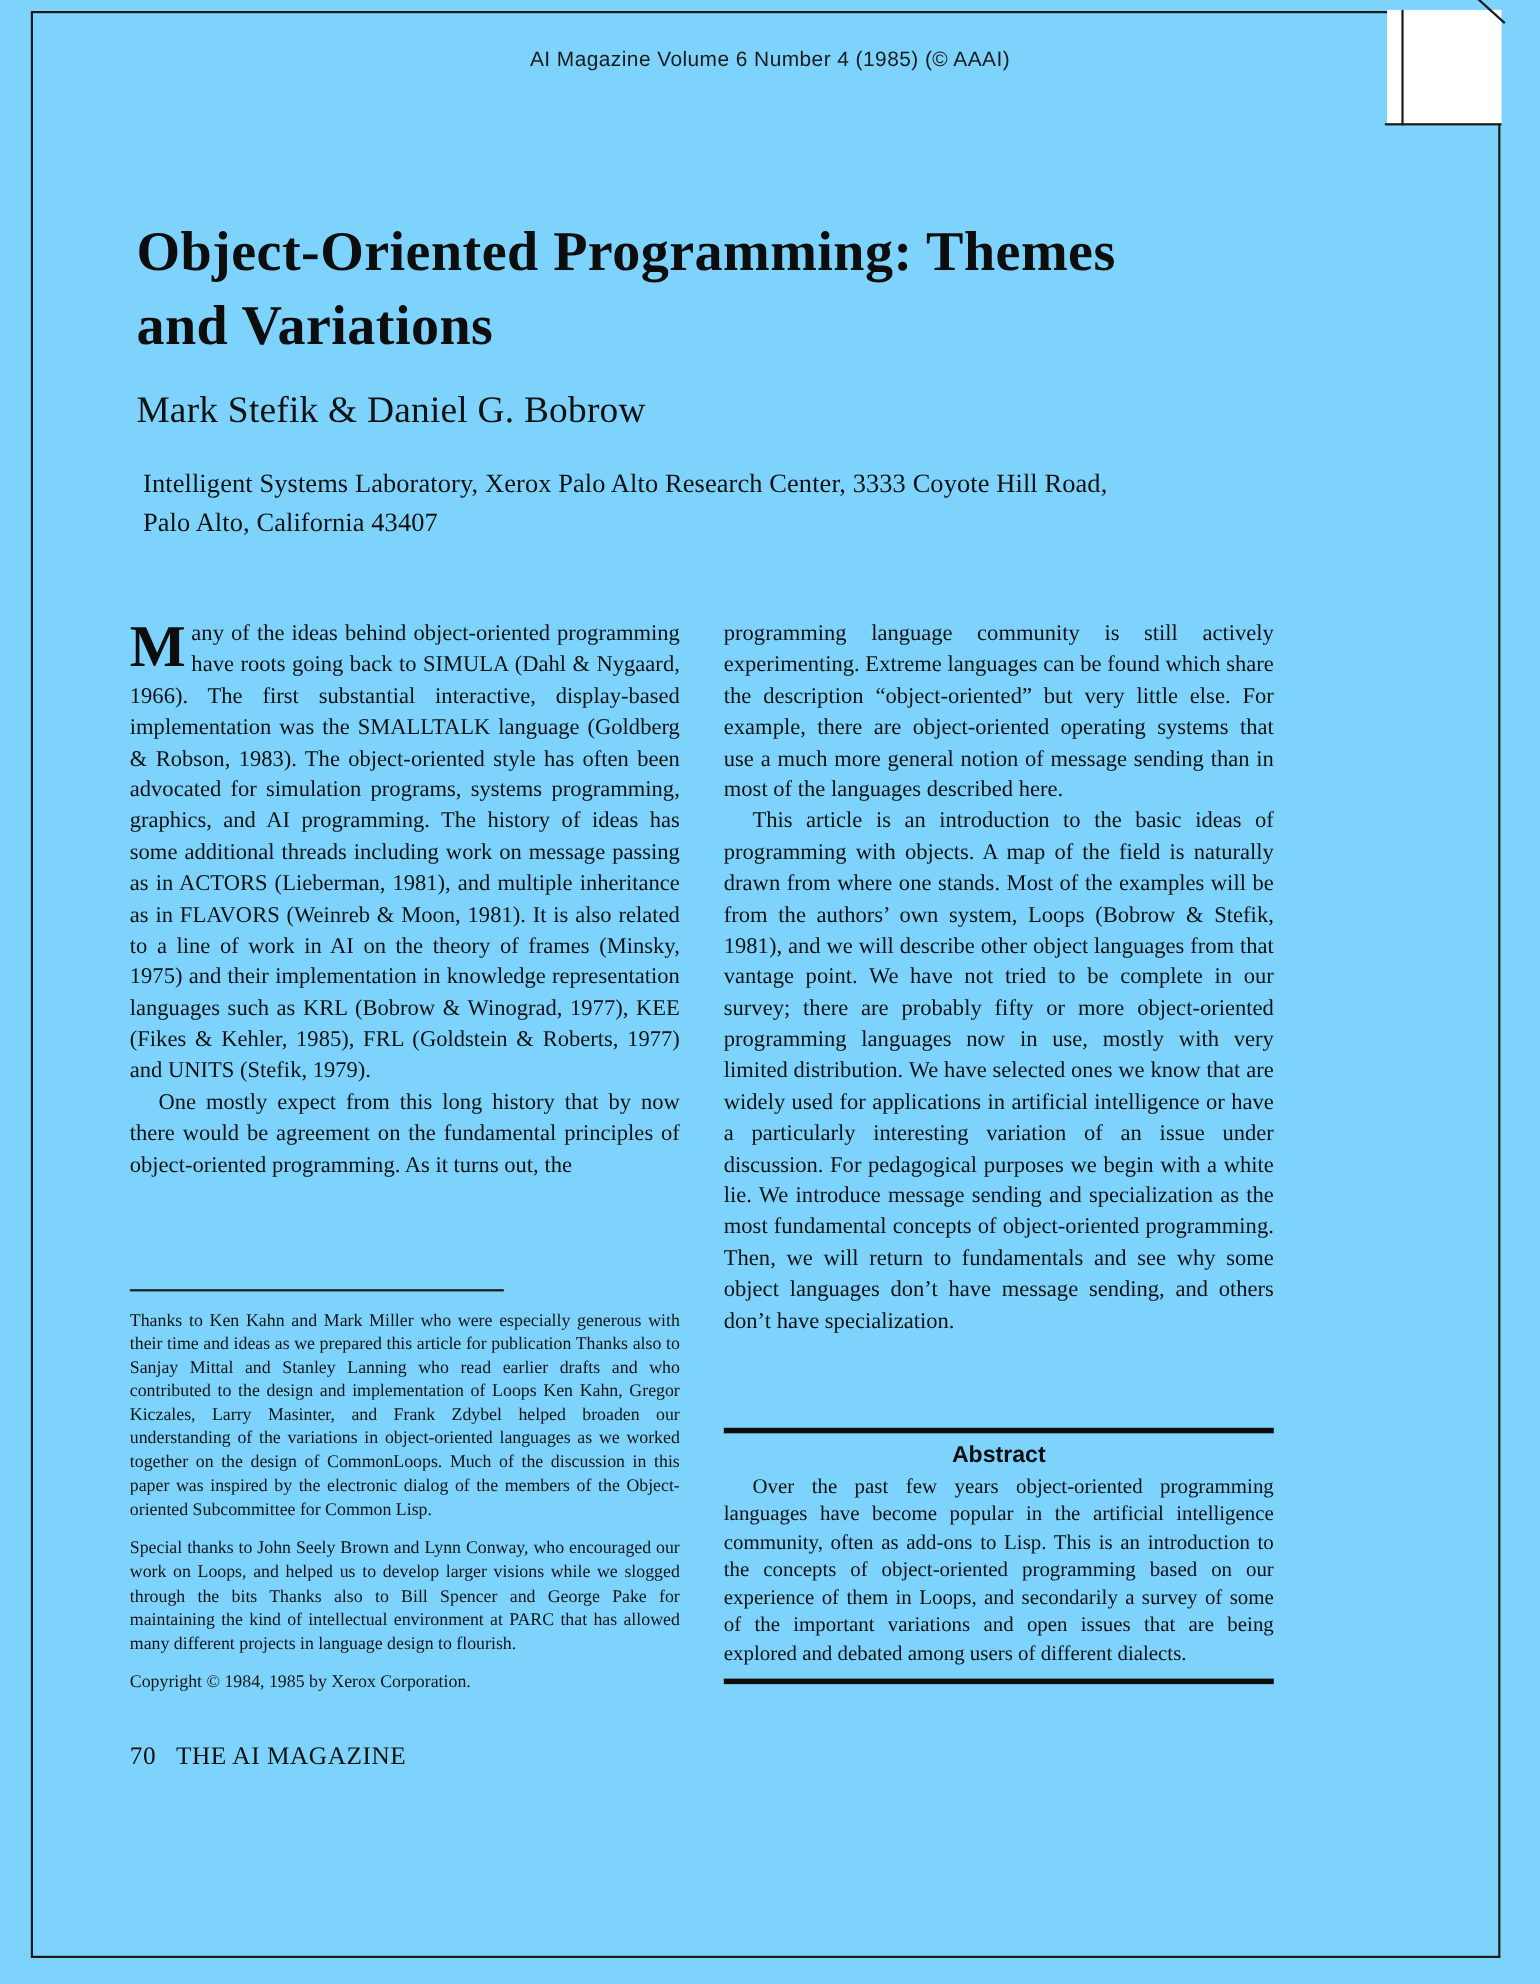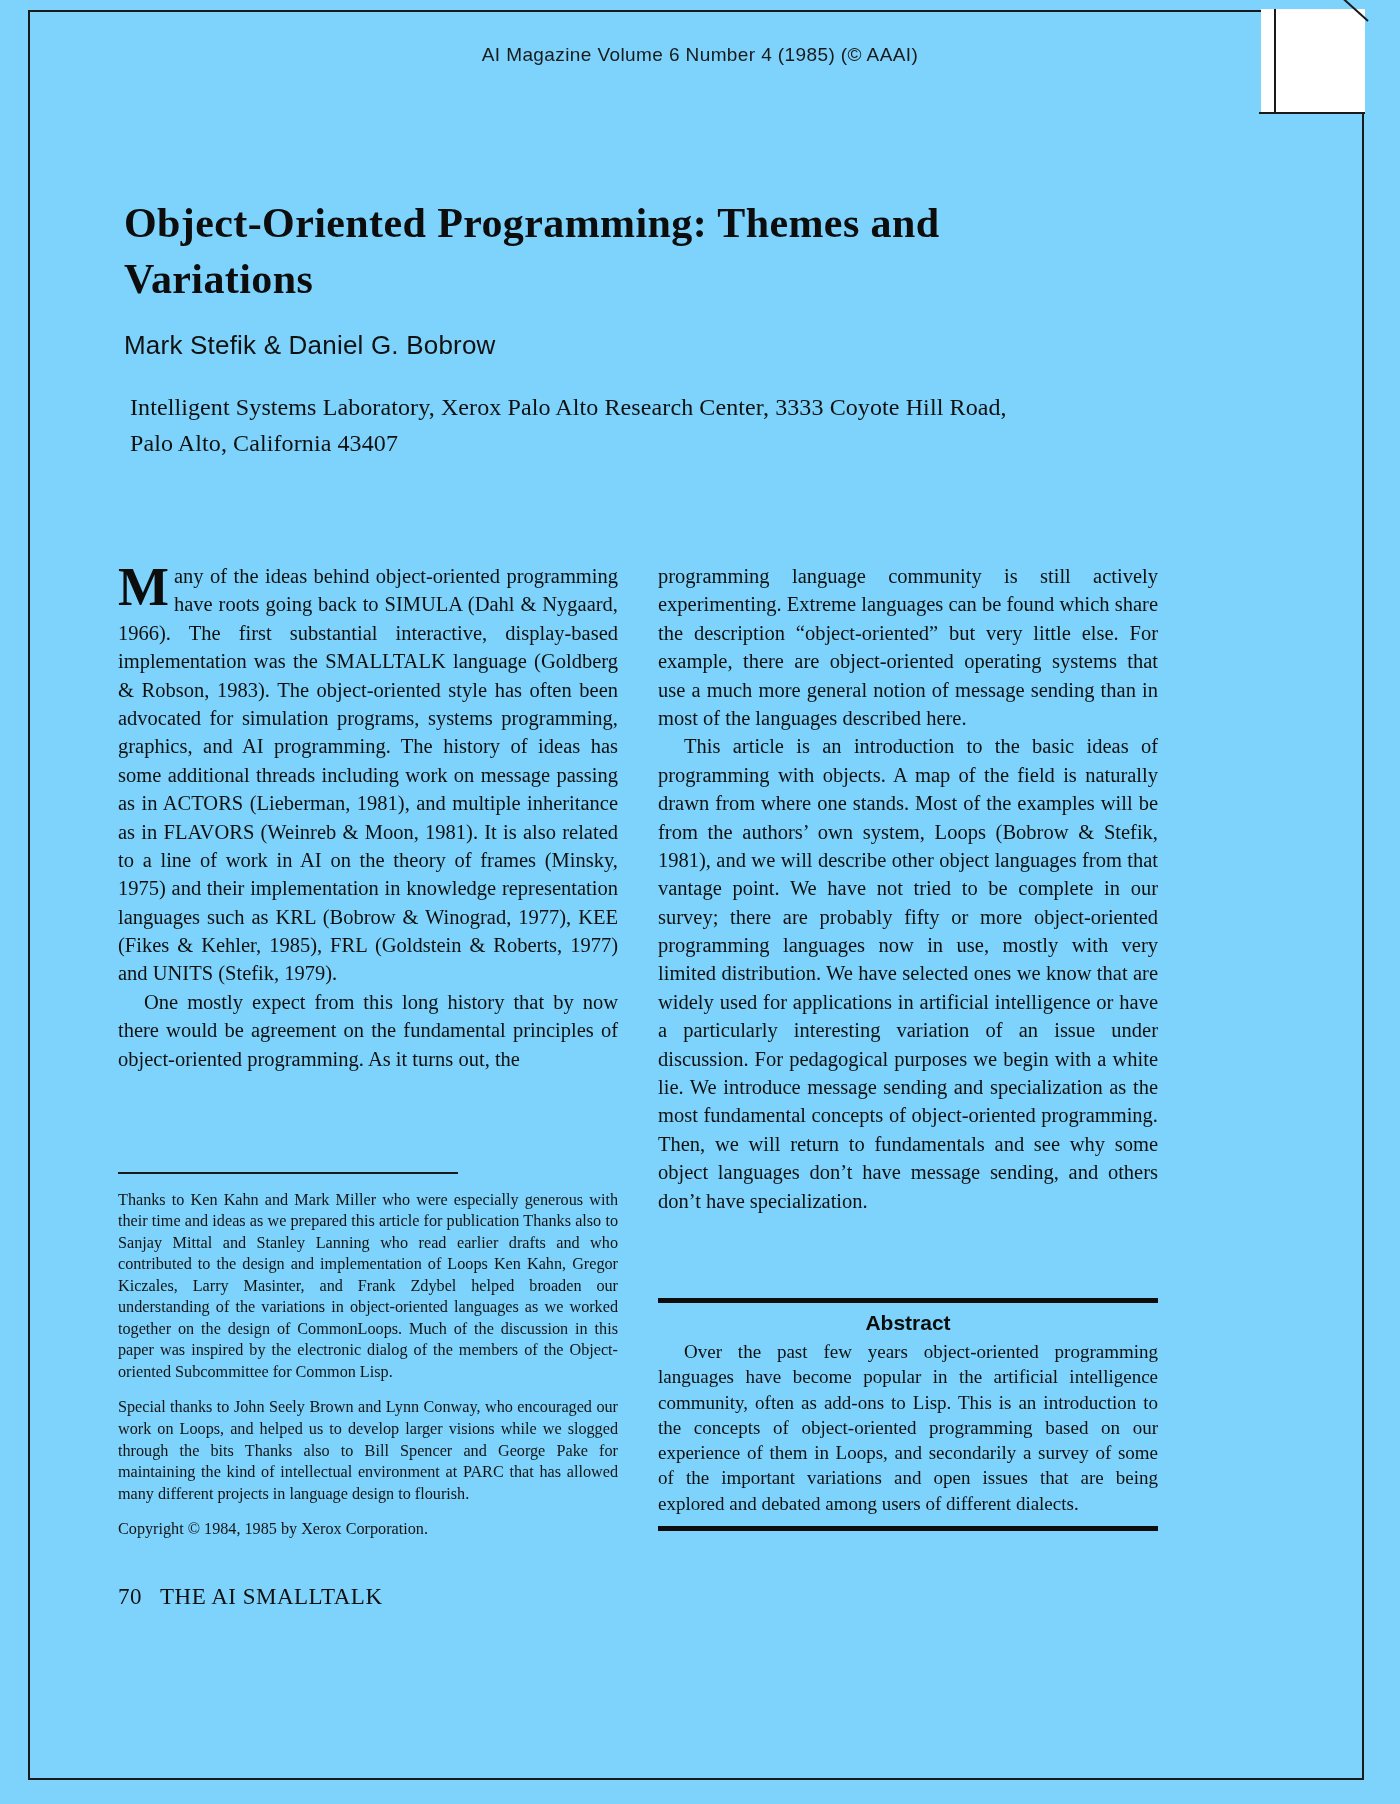--- a/index.html
+++ b/index.html
@@ -86,30 +86,30 @@
 
   
   .title-block {
     position: absolute;
     left: 124px;
     top: 196px;
     width: 960px;
   }
   .doc-title {
     font-family: "Liberation Serif", serif;
-    font-size: 42px;
+    font-size: 51px;
     font-weight: bold;
     line-height: 1.33;
     color: #0d0d0d;
     letter-spacing: 0.4px;
     margin: 0;
   }
   .doc-authors {
-    font-family: Liberation Sans, sans-serif;
-    font-size: 26px;
+    font-family: Liberation Serif, serif;
+    font-size: 34px;
     line-height: 1.2;
     color: #111111;
     margin: 22px 0 0 0;
     letter-spacing: 0.2px;
   }
   .doc-affil {
     font-family: "Liberation Serif", serif;
     font-size: 24px;
     line-height: 1.5;
     color: #111111;
@@ -278,17 +278,17 @@
     </div>
 
     <div class="abstract-box">
       <div class="abs-rule-top"></div>
       <div class="abs-heading">Abstract</div>
       <p class="abs-body">Over the past few years object-oriented programming languages have become popular in the artificial intelligence community, often as add-ons to Lisp. This is an introduction to the concepts of object-oriented programming based on our experience of them in Loops, and secondarily a survey of some of the important variations and open issues that are being explored and debated among users of different dialects.</p>
       <div class="abs-rule-bottom"></div>
     </div>
 
     <div class="page-footer">
-      <span class="folio">70</span><span>THE AI SMALLTALK</span>
+      <span class="folio">70</span><span>THE AI MAGAZINE</span>
     </div>
 
   </div>
 </div>
 
 </body></html>

